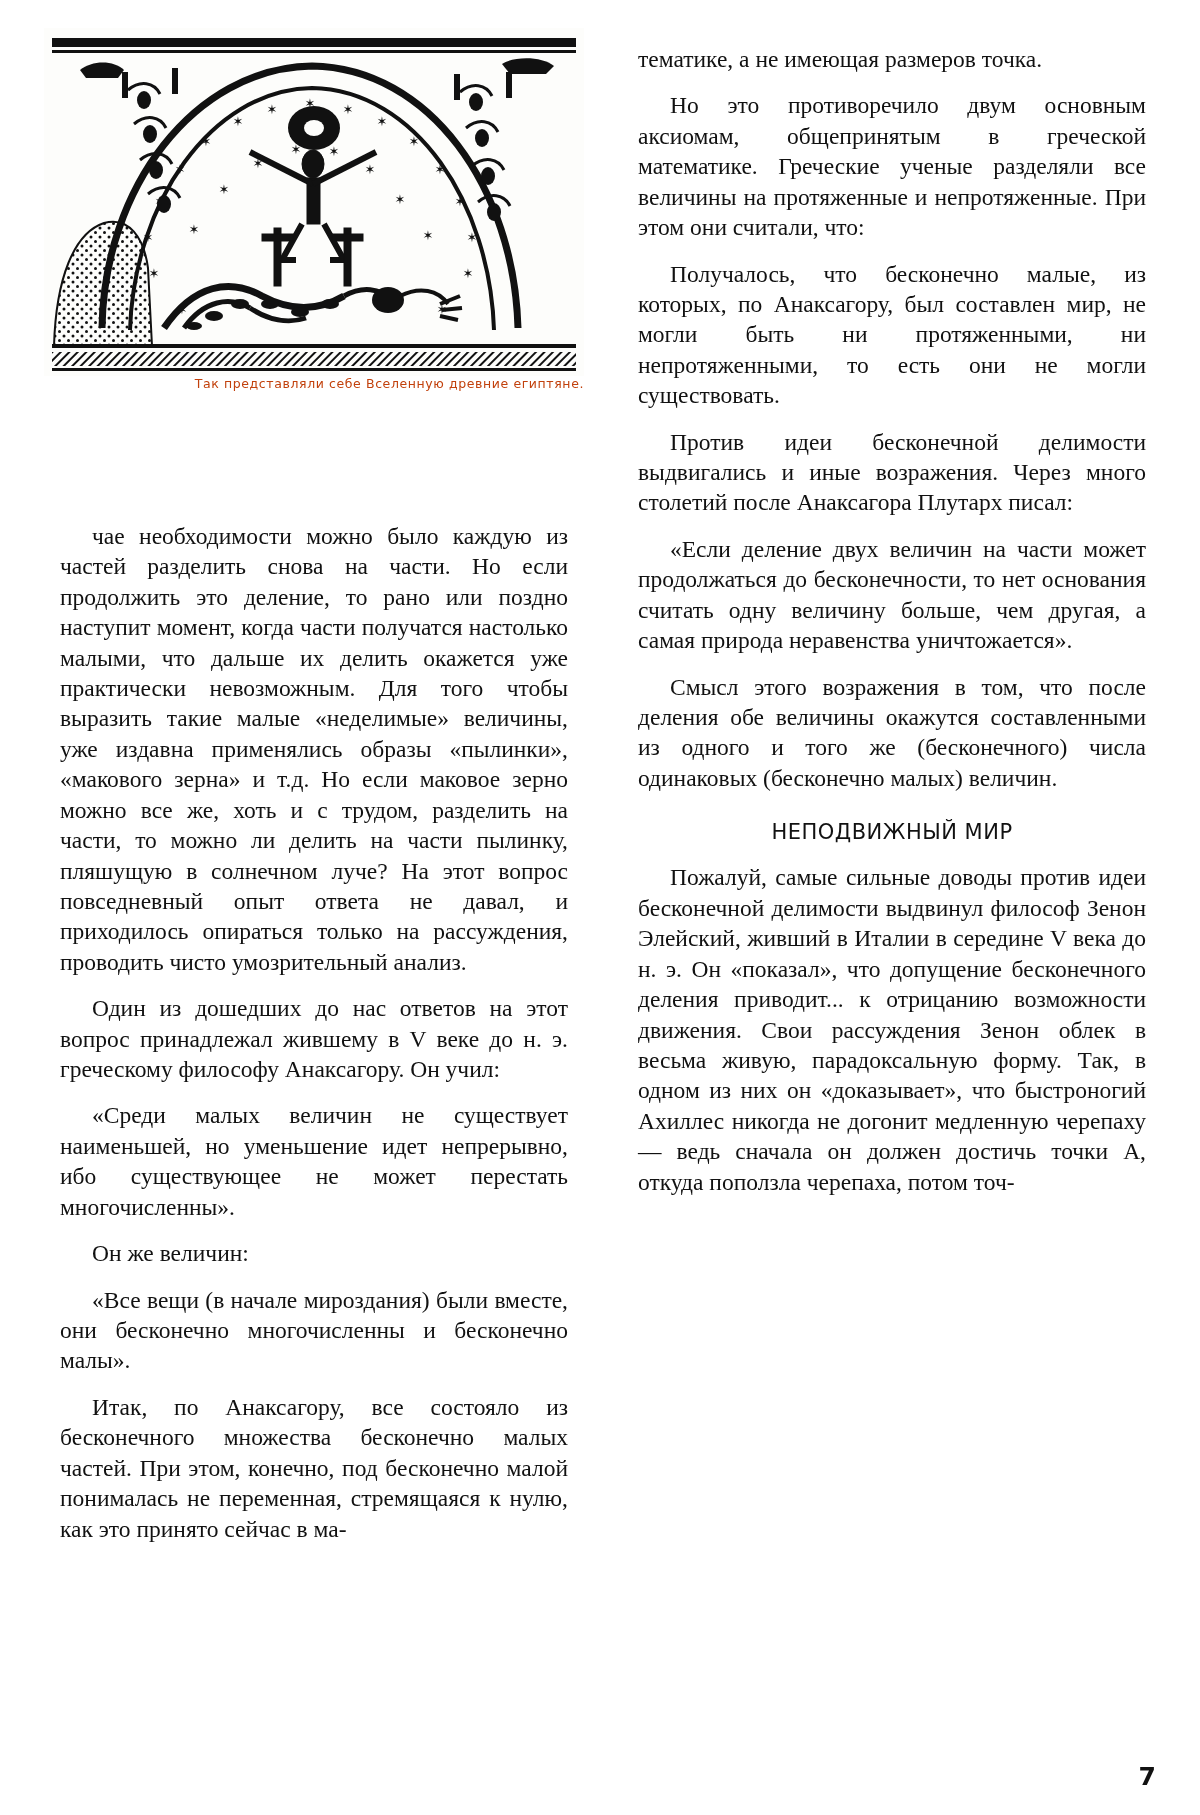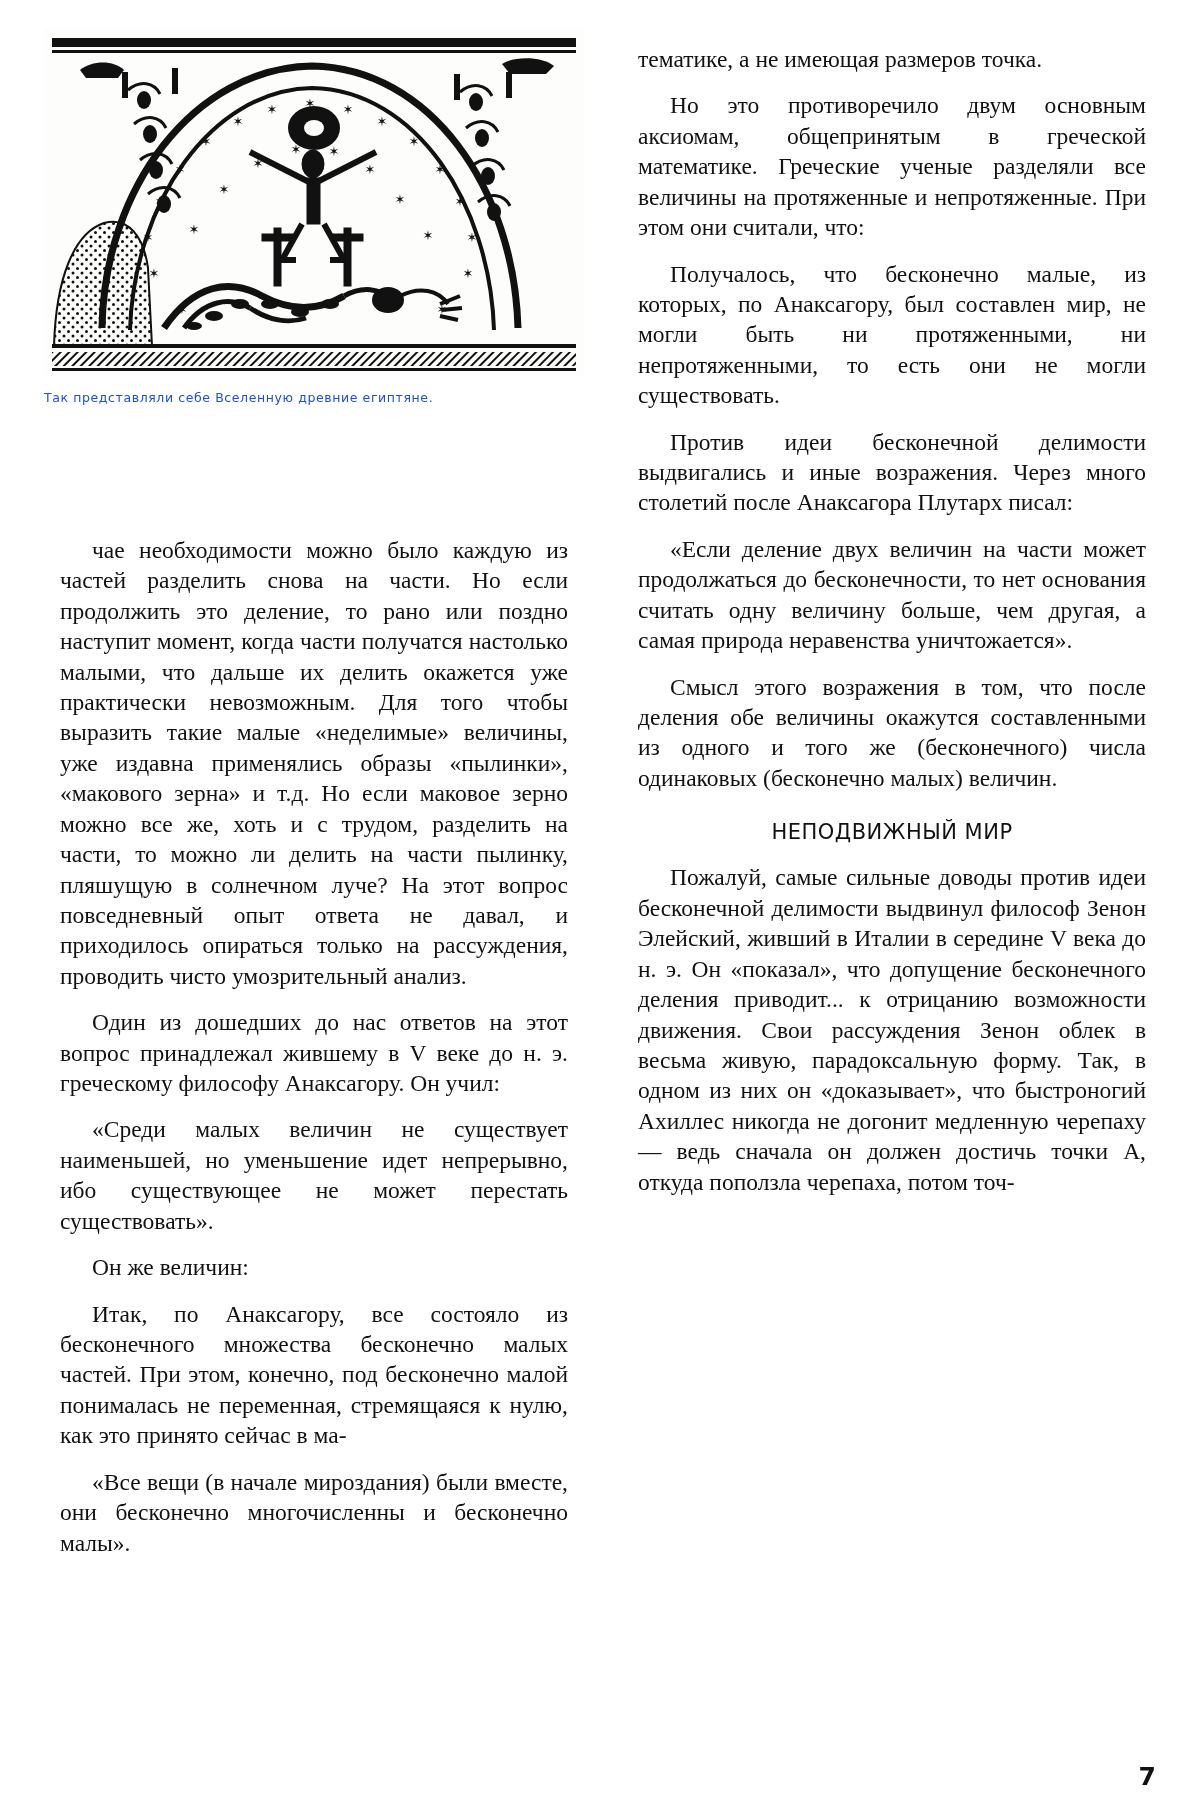--- a/index.html
+++ b/index.html
@@ -40,27 +40,26 @@
     position: relative;
     width: 540px;
     height: 348px;
     background: #fdfdfb;
     overflow: hidden;
   }
   .figure-frame svg {
     display: block;
   }
   .figure-caption {
-    text-align: left;
+    text-align: right;
     font-family: "DejaVu Sans", sans-serif;
     font-size: 12.5px;
     letter-spacing: 0.6px;
     line-height: 1.35;
-    margin-top: 14px;
-    color: #1d4ed8;
+    color: #c2410c;
   }
   
   .body-text {
     font-size: 23.5px;
     line-height: 1.295;
     text-align: justify;
     text-justify: inter-word;
     hyphens: manual;
   }
   .body-text p {
@@ -226,24 +225,24 @@
 
             <path d="M36 42 C 48 32, 70 32, 80 42 L 74 50 L 42 50 Z" fill="#111"></path>
           </svg>
         </div>
         <figcaption class="figure-caption">Так представляли себе Вселенную древние египтяне.</figcaption>
       </figure>
 
       <div class="body-text left-text">
         <p>чае необходимости можно было каждую из частей разделить снова на части. Но если продолжить это деление, то рано или поздно наступит момент, когда части получатся настолько малыми, что дальше их делить окажется уже практически невозможным. Для того чтобы выразить такие малые «неделимые» величины, уже издавна применялись образы «пылинки», «макового зерна» и т.д. Но если маковое зерно можно все же, хоть и с трудом, разделить на части, то можно ли делить на части пылинку, пляшущую в солнечном луче? На этот вопрос повседневный опыт ответа не давал, и приходилось опираться только на рассуждения, проводить чисто умозрительный анализ.</p>
         <p>Один из дошедших до нас ответов на этот вопрос принадлежал жившему в V веке до н. э. греческому философу Анаксагору. Он учил:</p>
-        <p>«Среди малых величин не существует наименьшей, но уменьшение идет непрерывно, ибо существующее не может перестать существовать».</p>
+        <p>«Среди малых величин не существует наименьшей, но уменьшение идет непрерывно, ибо существующее не может перестать многочисленны».</p>
         <p>Он же величин:</p>
+        <p>«Все вещи (в начале мироздания) были вместе, они бесконечно многочисленны и бесконечно малы».</p>
         <p>Итак, по Анаксагору, все состояло из бесконечного множества бесконечно малых частей. При этом, конечно, под бесконечно малой понималась не переменная, стремящаяся к нулю, как это принято сейчас в ма-</p>
-        <p>«Все вещи (в начале мироздания) были вместе, они бесконечно многочисленны и бесконечно малы».</p>
       </div>
     </div>
 
     <div class="col">
       <div class="body-text">
         <p class="noindent">тематике, а не имеющая размеров точка.</p>
         <p>Но это противоречило двум основным аксиомам, общепринятым в греческой математике. Греческие ученые разделяли все величины на протяженные и непротяженные. При этом они считали, что:</p>
         <p>Получалось, что бесконечно малые, из которых, по Анаксагору, был составлен мир, не могли быть ни протяженными, ни непротяженными, то есть они не могли существовать.</p>
         <p>Против идеи бесконечной делимости выдвигались и иные возражения. Через много столетий после Анаксагора Плутарх писал:</p>
         <p>«Если деление двух величин на части может продолжаться до бесконечности, то нет основания считать одну величину больше, чем другая, а самая природа неравенства уничтожается».</p>

